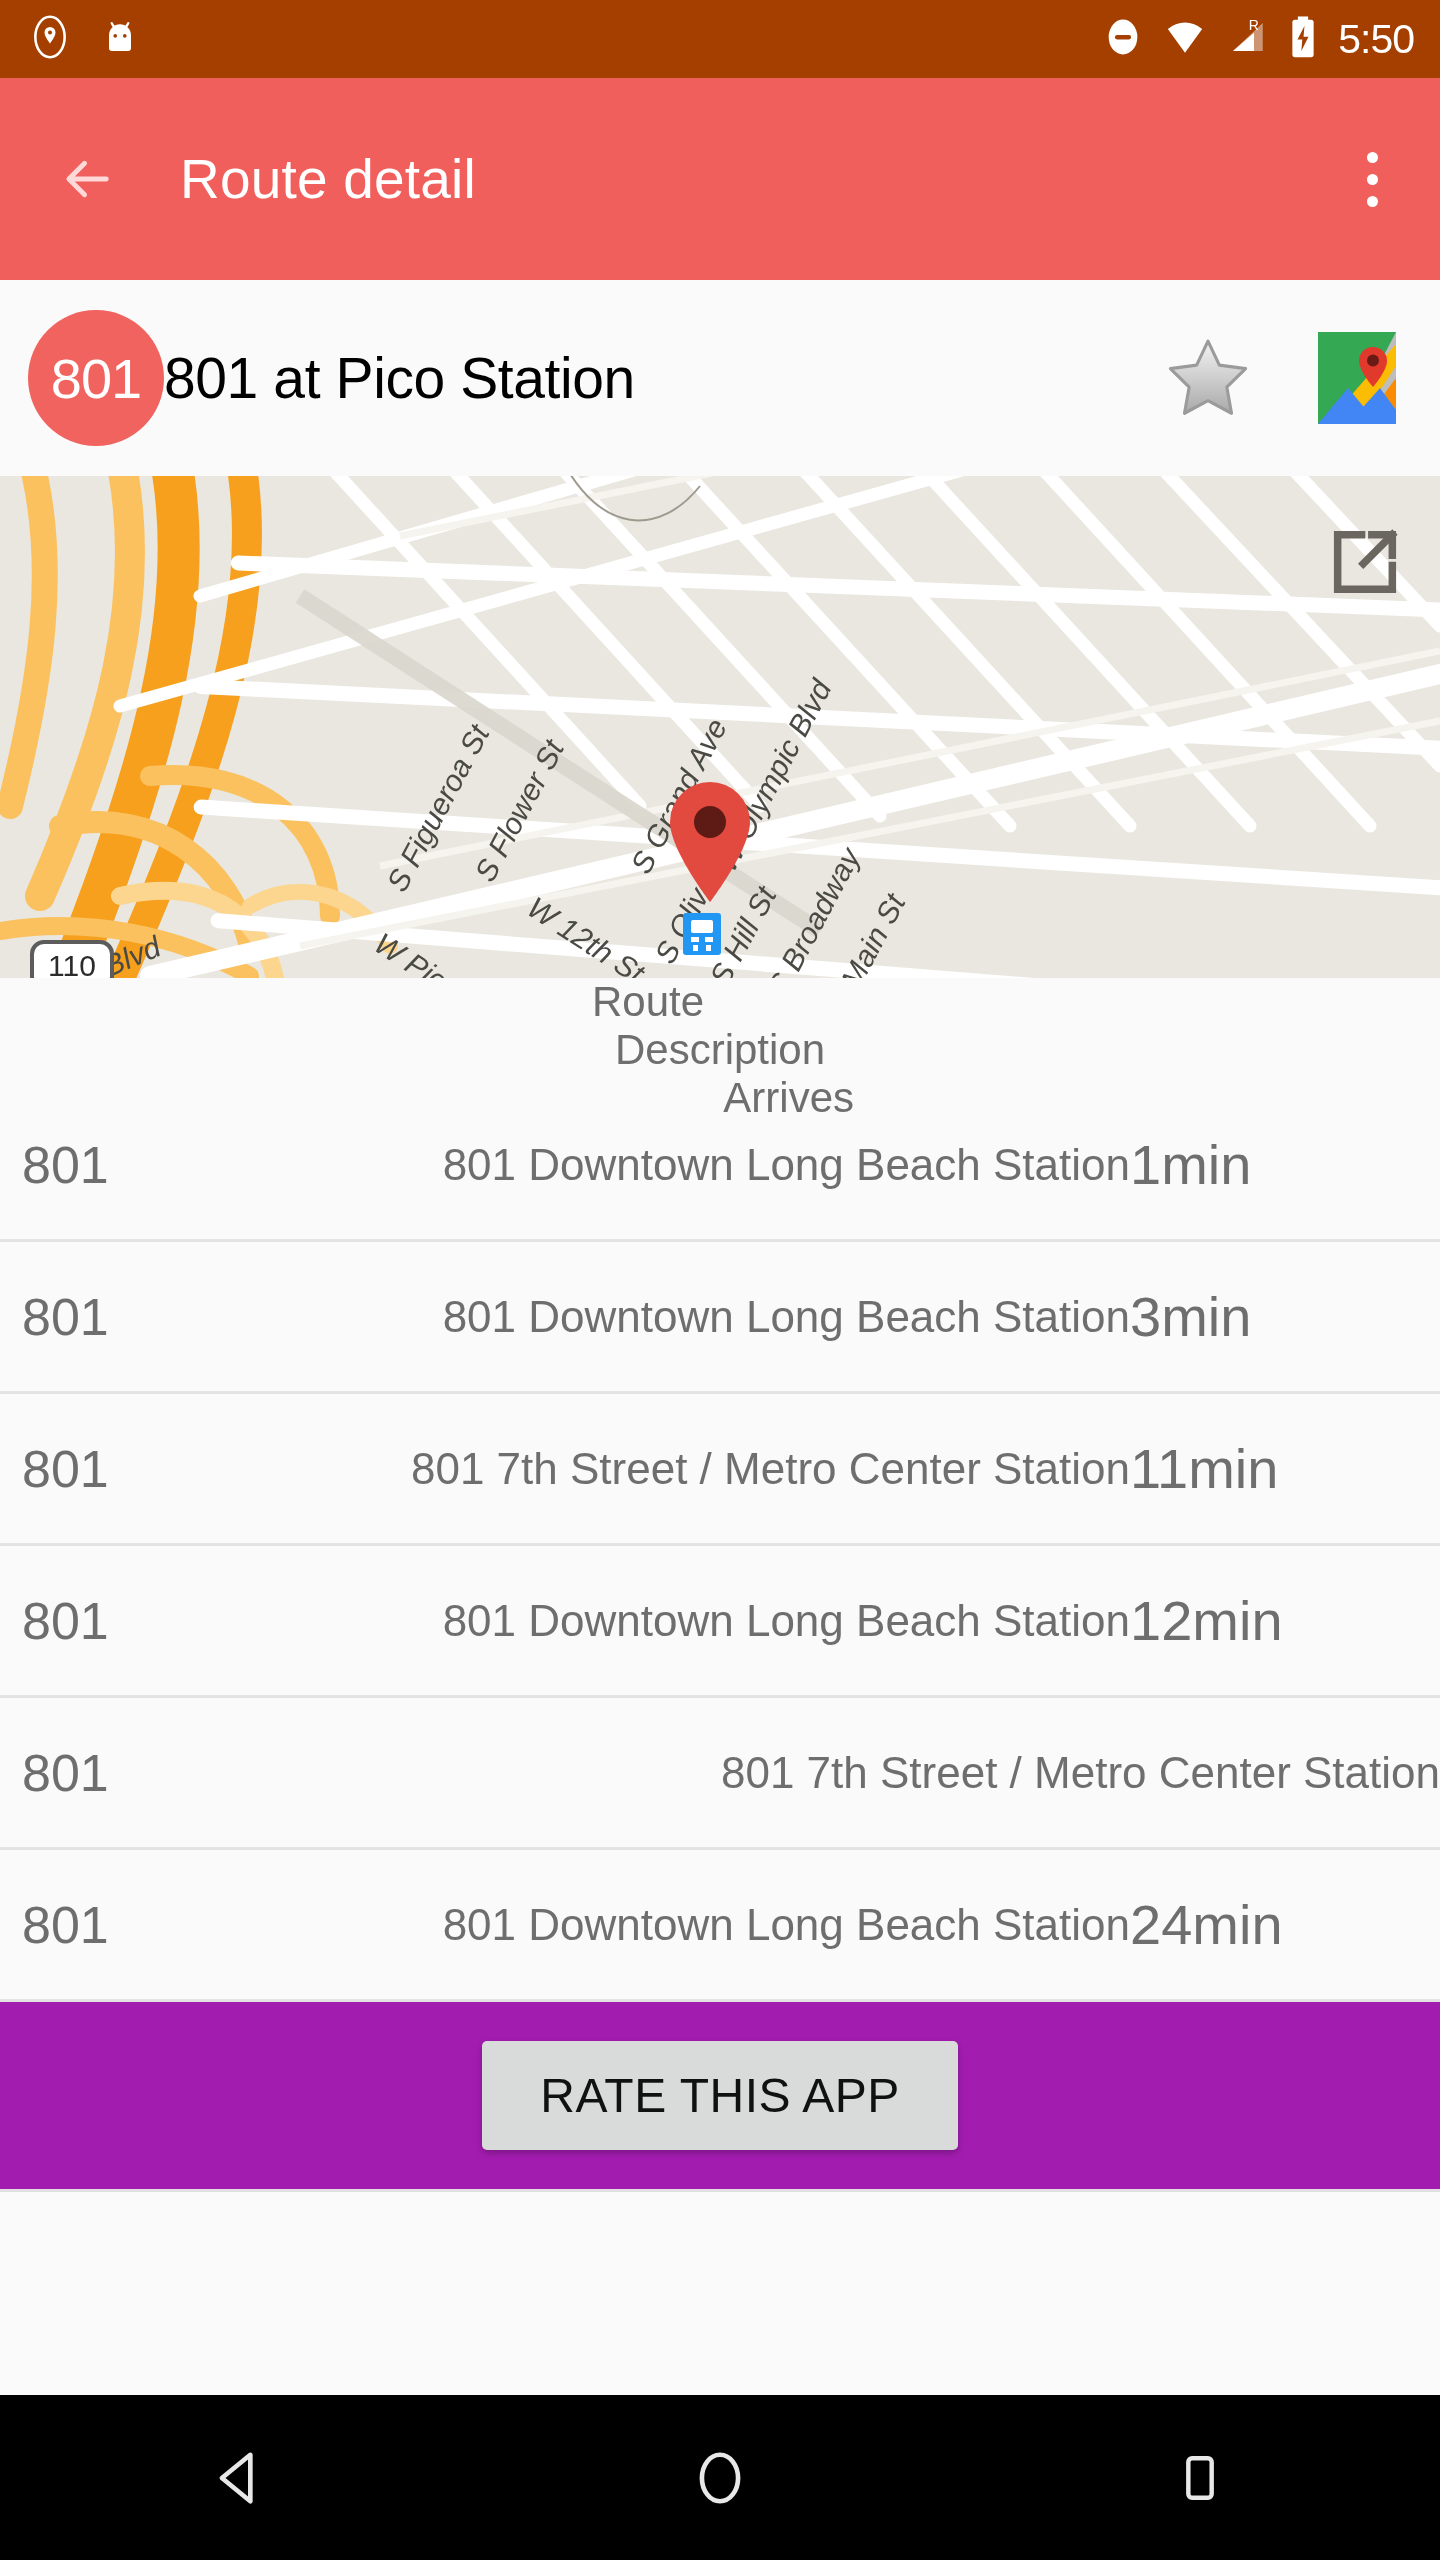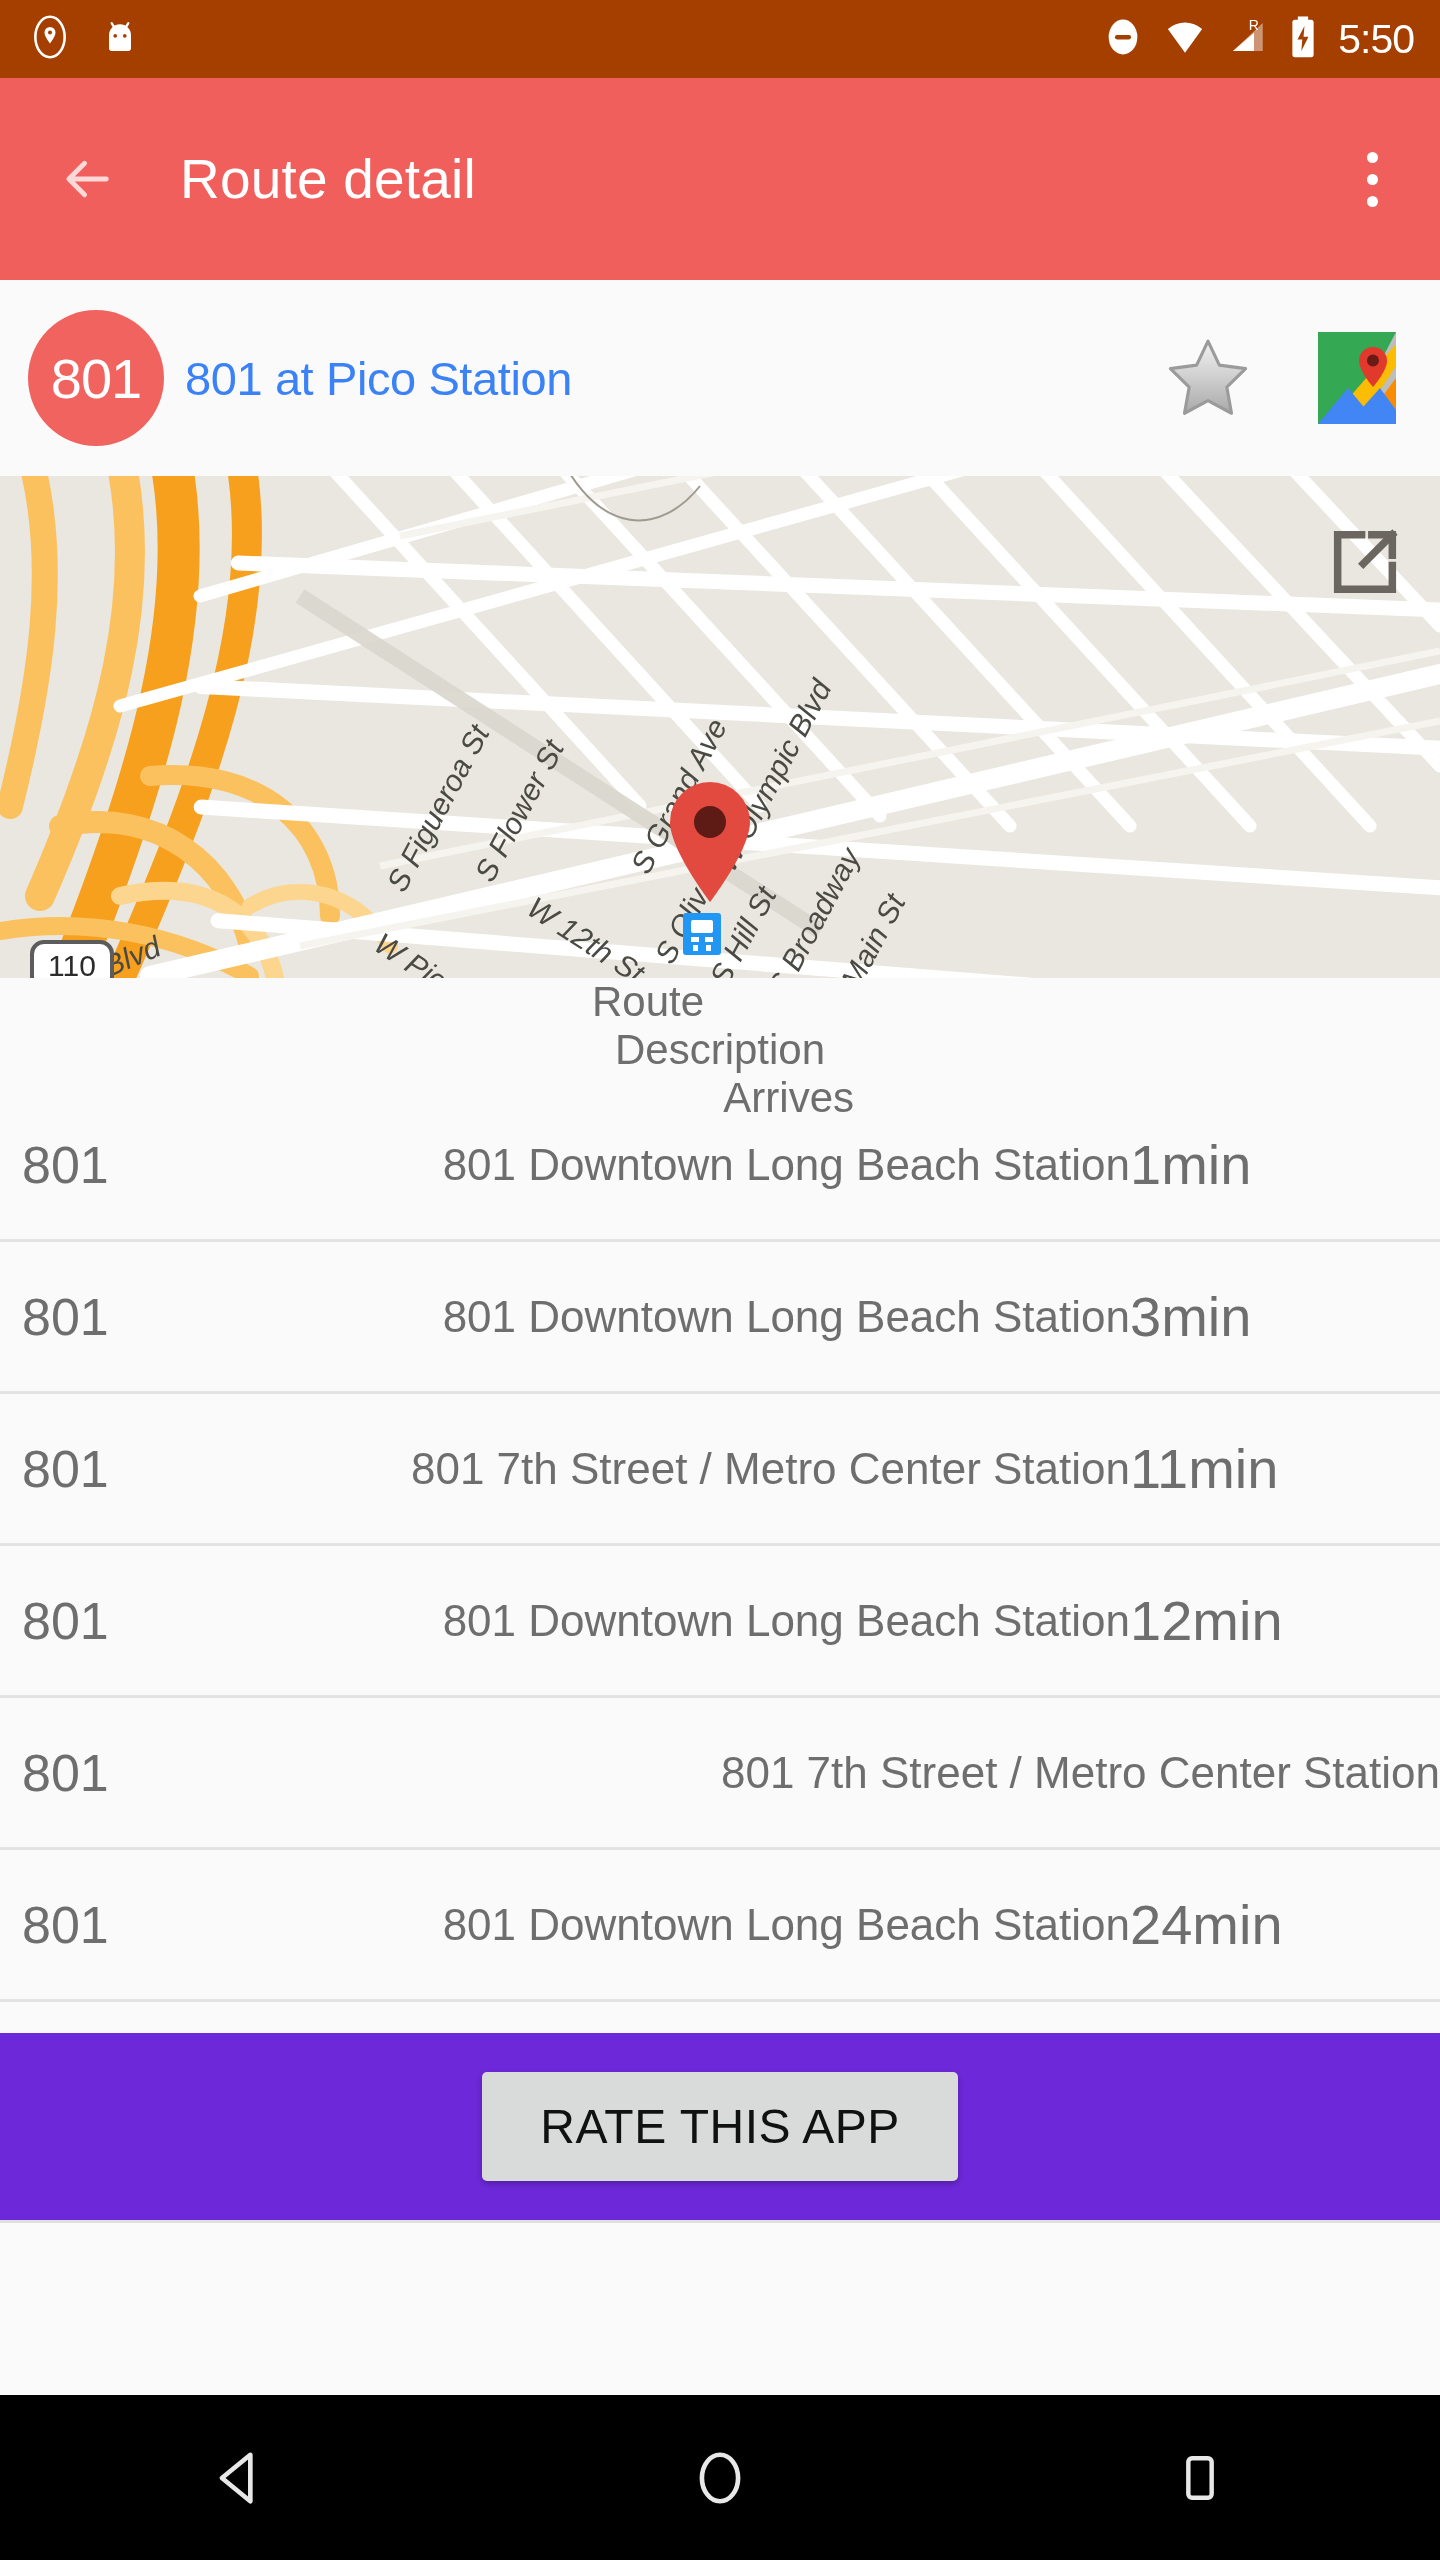--- a/index.html
+++ b/index.html
@@ -36,21 +36,21 @@
   .routehead{
     position:absolute; left:0; top:280px; width:1440px; height:196px;
     background:#fafafa; display:flex; align-items:center;
   }
   .badge{
     margin-left:28px; width:136px; height:136px; border-radius:50%;
     background:#f0635f; color:#fff; font-size:56px;
     display:flex; align-items:center; justify-content:center;
     letter-spacing:-1px;
   }
-  .stoptitle{ margin-left:21px; color:#3b82f6; font-size:47px; letter-spacing:-.4px; }
+  .stoptitle{ margin-left:0; color:#000000; font-size:57px; letter-spacing:-.4px; }
   .head-actions{ margin-left:auto; display:flex; align-items:center; gap:62px; margin-right:44px; }
   .star-wrap{ width:96px; height:96px; display:flex; align-items:center; justify-content:center; }
   .gmaps{
     width:78px; height:92px; overflow:hidden; position:relative; background:#34a853;
   }
 
   
   .mapbox{
     position:absolute; left:0; top:476px; width:1440px; height:502px;
     overflow:hidden; background:#e8e6de;
@@ -75,21 +75,21 @@
     border-bottom:3px solid #e3e3e3; background:#fafafa;
   }
   .td{ color:#6e6e6e; }
   .td-route{ width:300px; padding-left:22px; font-size:52px; }
   .td-desc{ flex:1; text-align:right; font-size:44px; }
   .td-arr{ width:310px; padding-right:28px; font-size:56px; }
 
   
   .ratewrap{
     height:190px; display:flex; align-items:center; justify-content:center;
-    background:#6d28d9; border-bottom:3px solid #e0e0e0;margin-top:31px;
+    background:#a21caf; border-bottom:3px solid #e0e0e0;
   }
   .ratebtn{
     background:#d9dada; color:#111; border:none;
     font-size:48px; letter-spacing:.5px;
     padding:27px 58px; border-radius:5px;
     box-shadow:0 3px 6px rgba(0,0,0,.24);
     font-family:"Liberation Sans", sans-serif;
   }
   .tailspace{ height:208px; background:#fafafa; }
 

